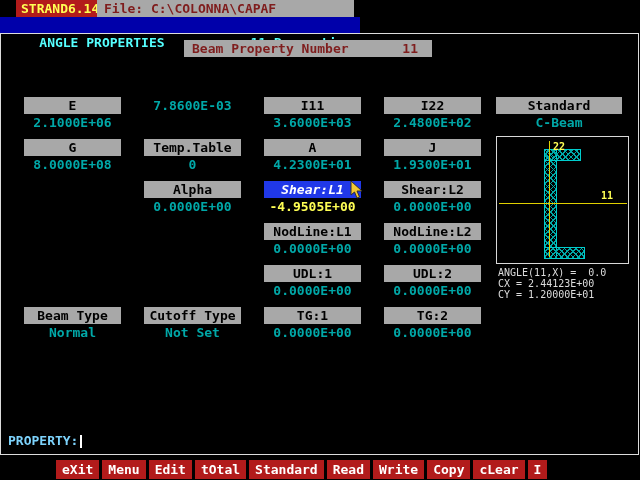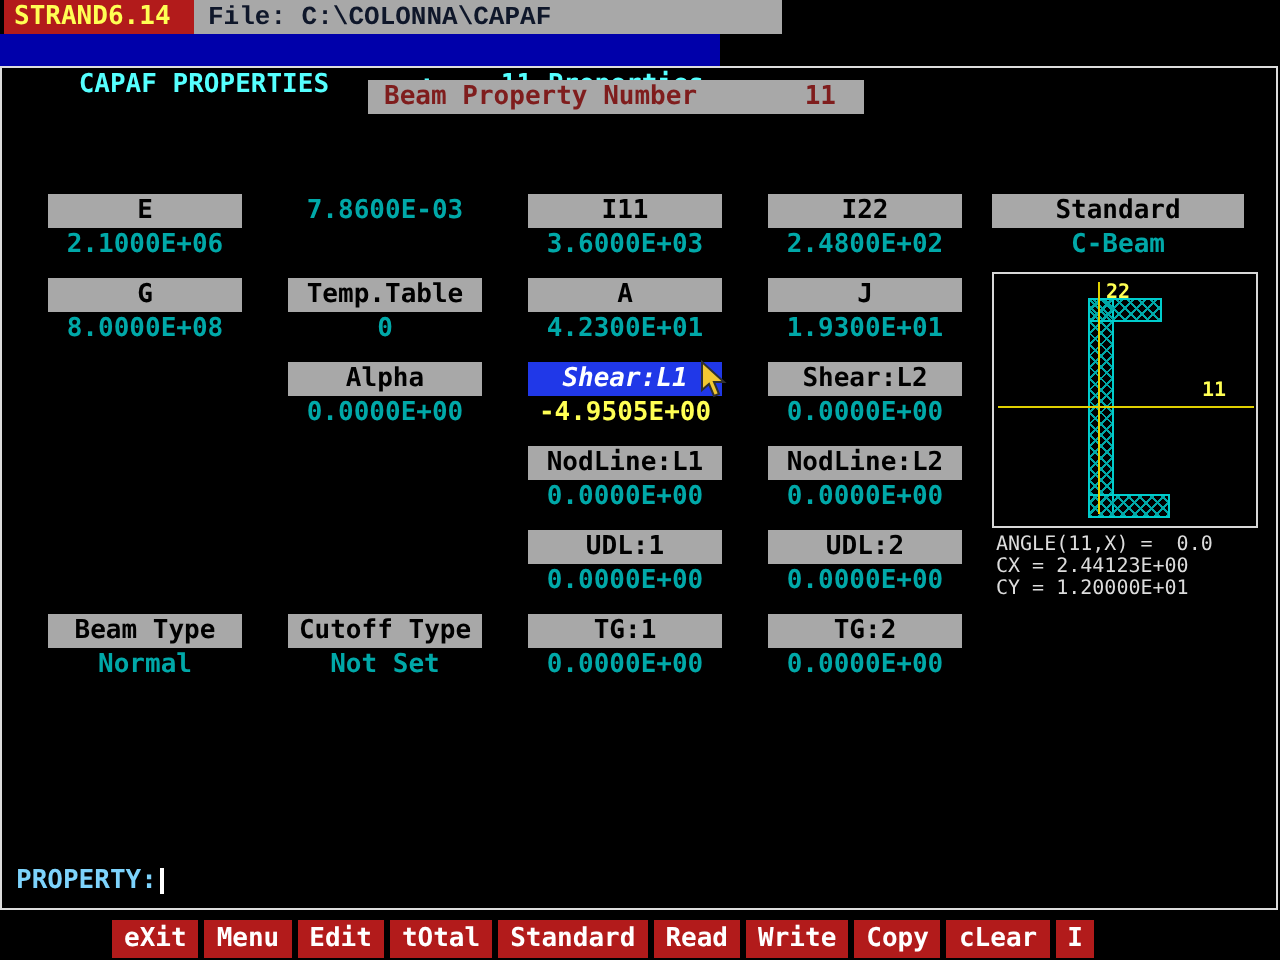--- a/index.html
+++ b/index.html
@@ -2,24 +2,24 @@
 <html><head>
 <meta charset="utf-8">
 <style>
   html,body{margin:0;padding:0;background:#000;}
   .screen{
     position:relative;width:640px;height:480px;background:#000;overflow:hidden;
     font-family:"DejaVu Sans Mono","Liberation Mono",monospace;
     font-size:13px;font-weight:bold;color:#fff;
   }
   
-  .app-badge{position:absolute;left:2px;top:0;width:97px;height:17px;background:#b21b1b;
+  .app-badge{position:absolute;left:16px;top:0;width:97px;height:17px;background:#b21b1b;
     color:#ffff54;line-height:17px;padding-left:5px;box-sizing:border-box;}
-  .file-bar{position:absolute;left:97px;top:0;width:294px;height:17px;background:#a8a8a8;
-    color:#0f172a;line-height:17px;padding-left:7px;box-sizing:border-box;white-space:pre;font-family:Liberation Mono, monospace;}
+  .file-bar{position:absolute;left:97px;top:0;width:257px;height:17px;background:#a8a8a8;
+    color:#7f1d1d;line-height:17px;padding-left:7px;box-sizing:border-box;white-space:pre;}
   .subbar{position:absolute;left:0;top:17px;width:360px;height:17px;background:#0000aa;
     color:#55ffff;line-height:17px;white-space:pre;}
   .subbar .t{margin-left:8px;}
   .subbar .s{margin-left:45px;}
   .subbar .c{margin-left:33px;}
   
   .frame{position:absolute;left:0;top:33px;width:639px;height:422px;
     border:1px solid #dcdcdc;box-sizing:border-box;}
   
   .page-title{position:absolute;left:184px;top:40px;width:248px;height:17px;background:#a8a8a8;
@@ -64,21 +64,21 @@
   .mouse{position:absolute;left:350px;top:180px;z-index:50;}
 </style>
 </head>
 <body>
 
 <div class="screen">
 
   <div class="app-badge">STRAND6.14</div>
   <div class="file-bar">File: C:\COLONNA\CAPAF</div>
   <div class="subbar">
-    <span class="t">CAPAF PROPERTIES</span><span class="s">:</span><span class="c">11 Properties</span>
+    <span class="t">ANGLE PROPERTIES</span><span class="s">:</span><span class="c">11 Properties</span>
   </div>
 
   <div class="frame"></div>
 
   <div class="page-title">
     <span>Beam Property Number</span>
     <span>11</span>
   </div>
 
   <div class="field" style="left:24px;top:97px">

